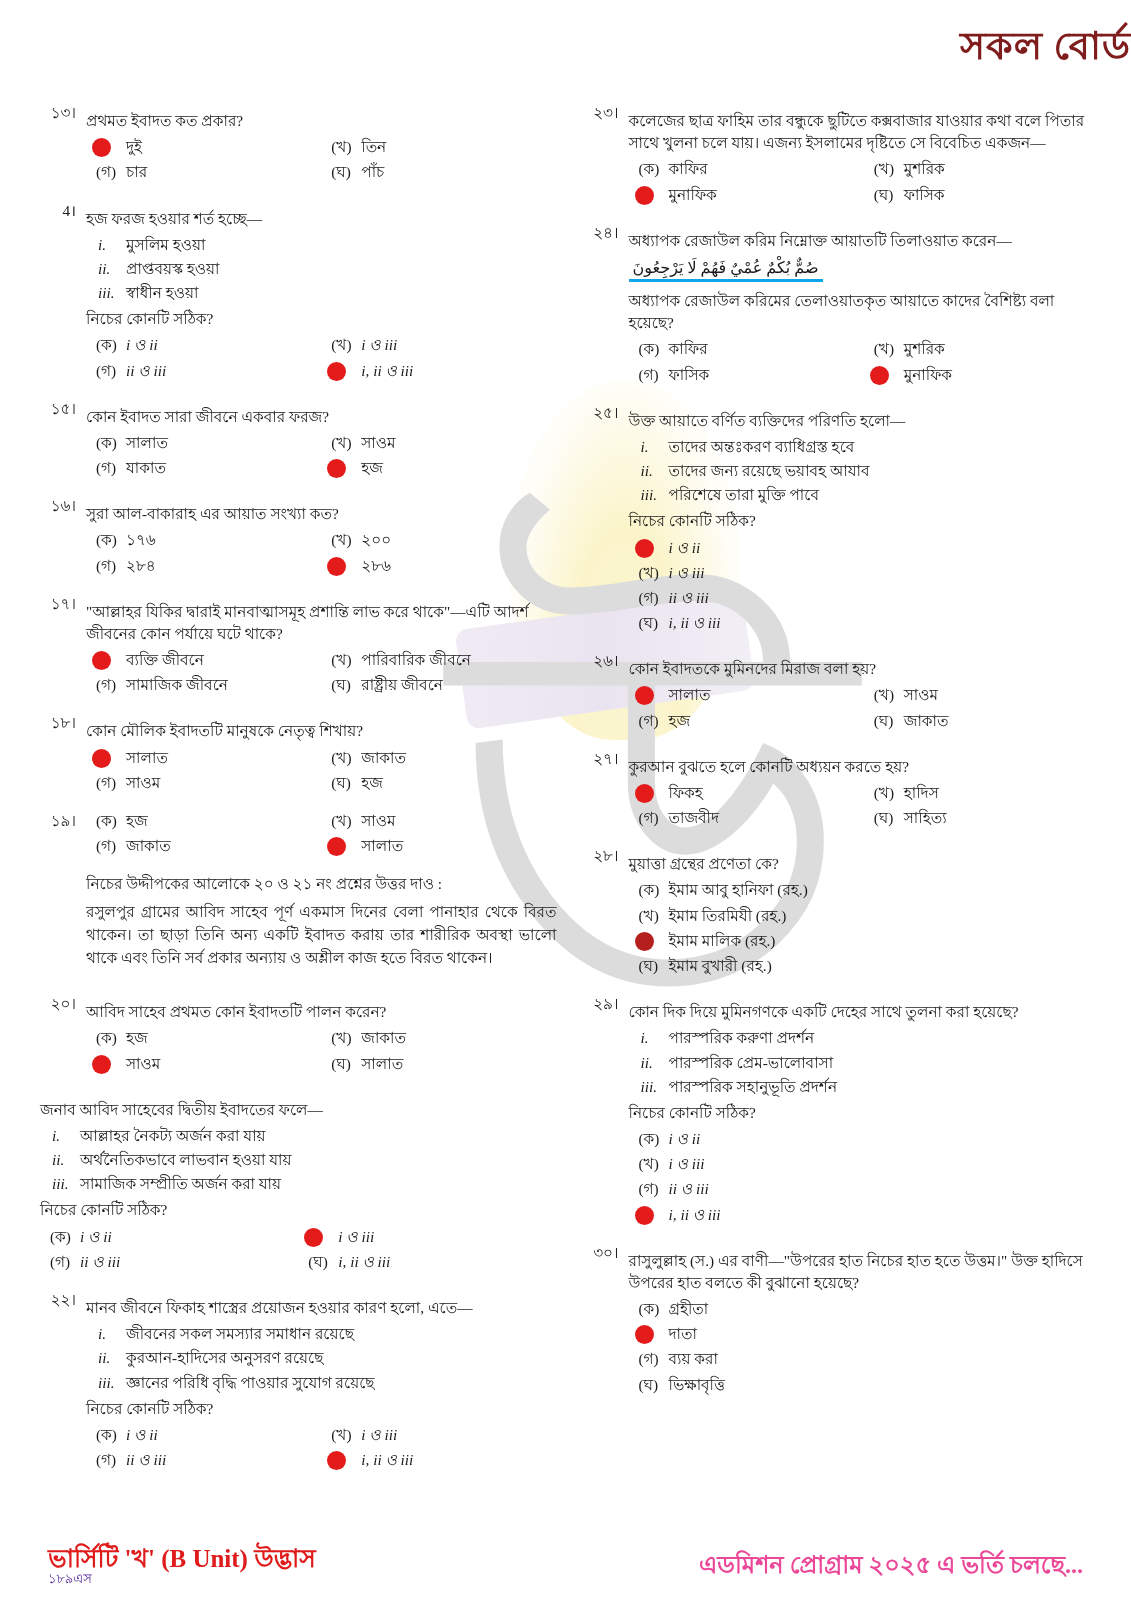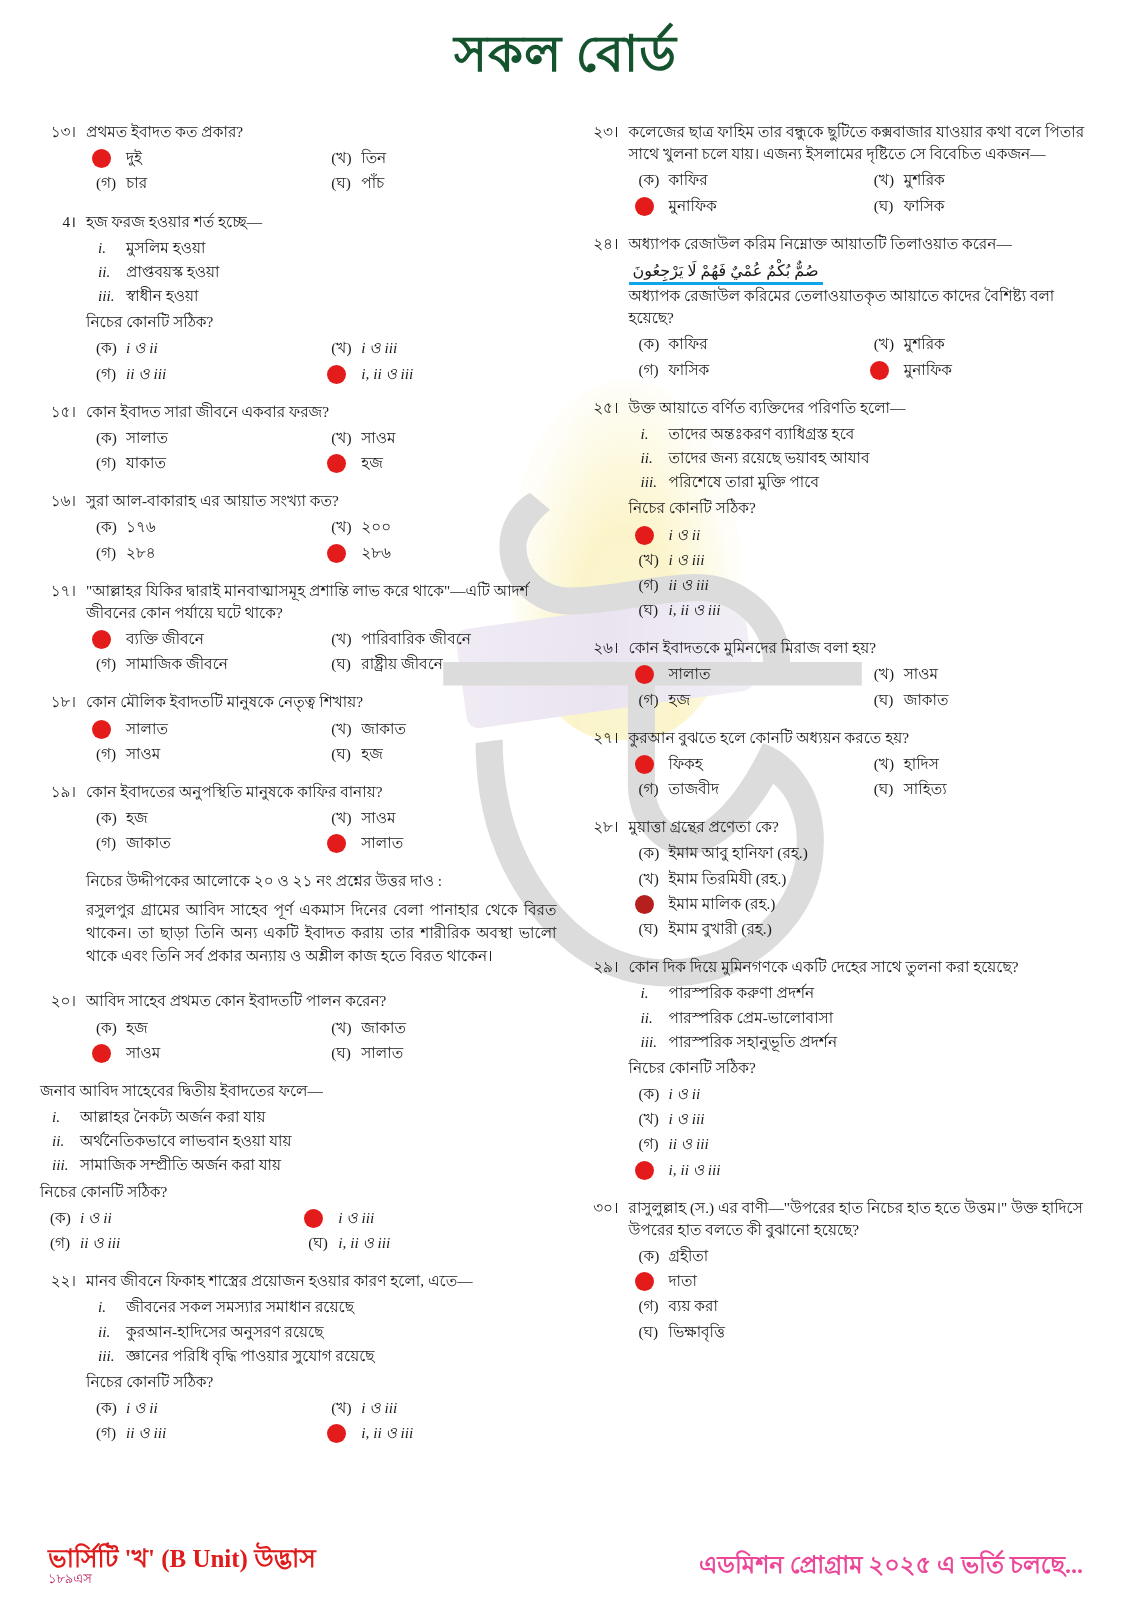--- a/index.html
+++ b/index.html
@@ -59,23 +59,23 @@
     height: 560px;
     color: #8d8d8d;
     font-size: 520px;
     line-height: 540px;
     font-family: "Liberation Sans", sans-serif;
     text-align: center;
   }
   .header-title {
     position: relative;
     z-index: 2;
-    text-align: center;
-    color: #14532d;
-    font-size: 50px;
+    text-align: right;
+    color: #7f1d1d;
+    font-size: 38px;
     font-weight: bold;
     padding-top: 16px;
     letter-spacing: 1px;
     font-family: "Liberation Serif", serif;
   }
   .columns {
     position: relative;
     z-index: 2;
     display: flex;
     padding: 22px 32px 0 40px;
@@ -98,20 +98,21 @@
     text-align: right;
     padding-right: 10px;
     box-sizing: border-box;
     white-space: nowrap;
   }
   .qbody {
     flex: 1 1 auto;
   }
   .qtext {
     margin-bottom: 4px;
+    margin-top: 8px;
   }
   .romans {
     margin: 2px 0 4px 0;
   }
   .roman-row {
     display: flex;
     margin-bottom: 2px;
   }
   .roman-label {
     width: 40px;
@@ -196,21 +197,21 @@
     z-index: 3;
   }
   .footer-left {
     color: #e01b1b;
     font-size: 25px;
     font-weight: bold;
     line-height: 1.05;
   }
   .footer-left .sub {
     font-size: 13px;
-    color: #be185d;
+    color: #4c1d95;
     font-weight: normal;
   }
   .footer-right {
     color: #ec4899;
     font-size: 24px;
     font-weight: bold;
   }
 </style>
 </head>
 <body>
@@ -382,21 +383,20 @@
               <div class="opt">
                 <div class="marker">(ঘ)</div>
                 <div class="opt-text">হজ</div>
               </div>
             </div>
           </div>
         </div>
         <div class="q">
           <div class="qnum">১৯।</div>
           <div class="qbody">
-            <div class="qtext">কোন ইবাদতের অনুপস্থিতি মানুষকে কাফির বানায়?</div>
             <div class="opts">
               <div class="opt">
                 <div class="marker">(ক)</div>
                 <div class="opt-text">হজ</div>
               </div>
               <div class="opt">
                 <div class="marker">(খ)</div>
                 <div class="opt-text">সাওম</div>
               </div>
               <div class="opt">

